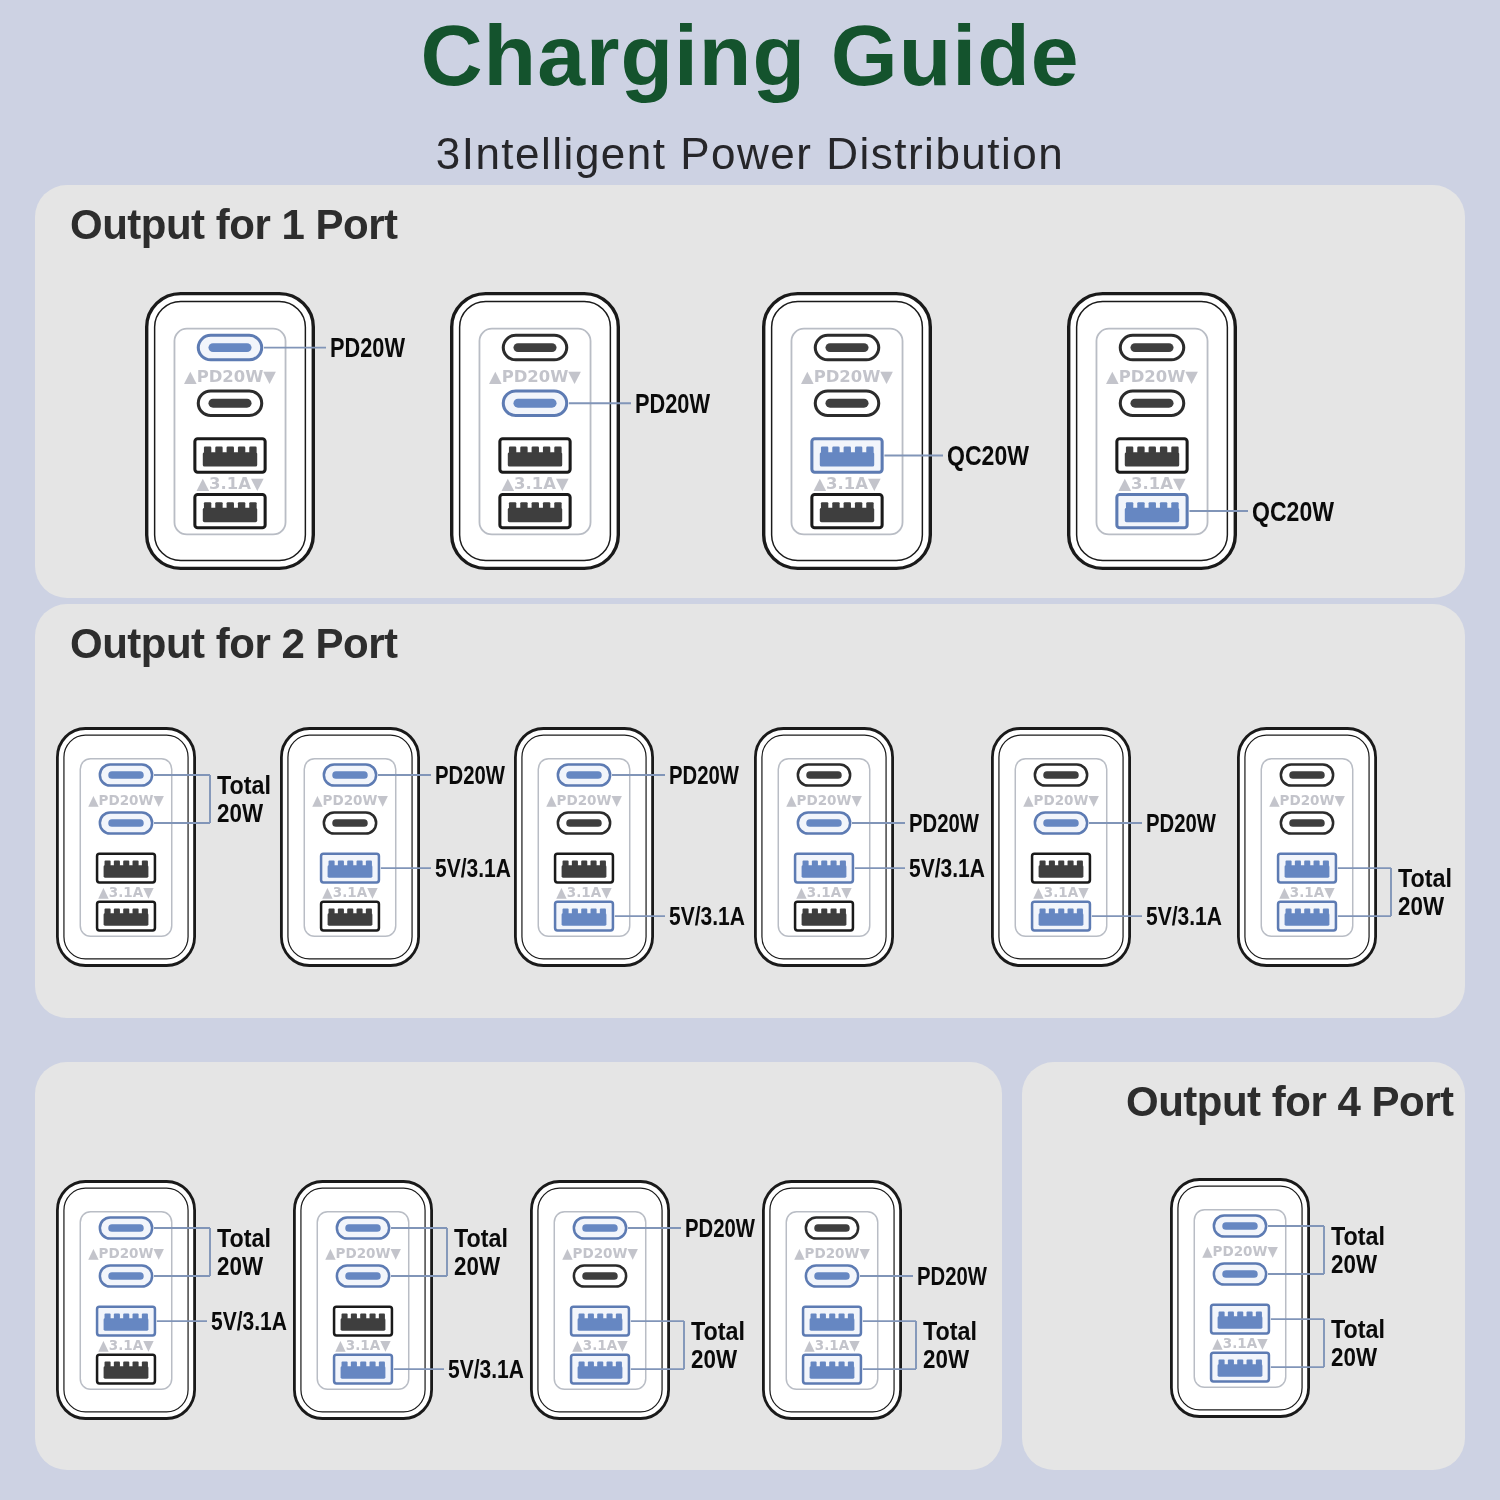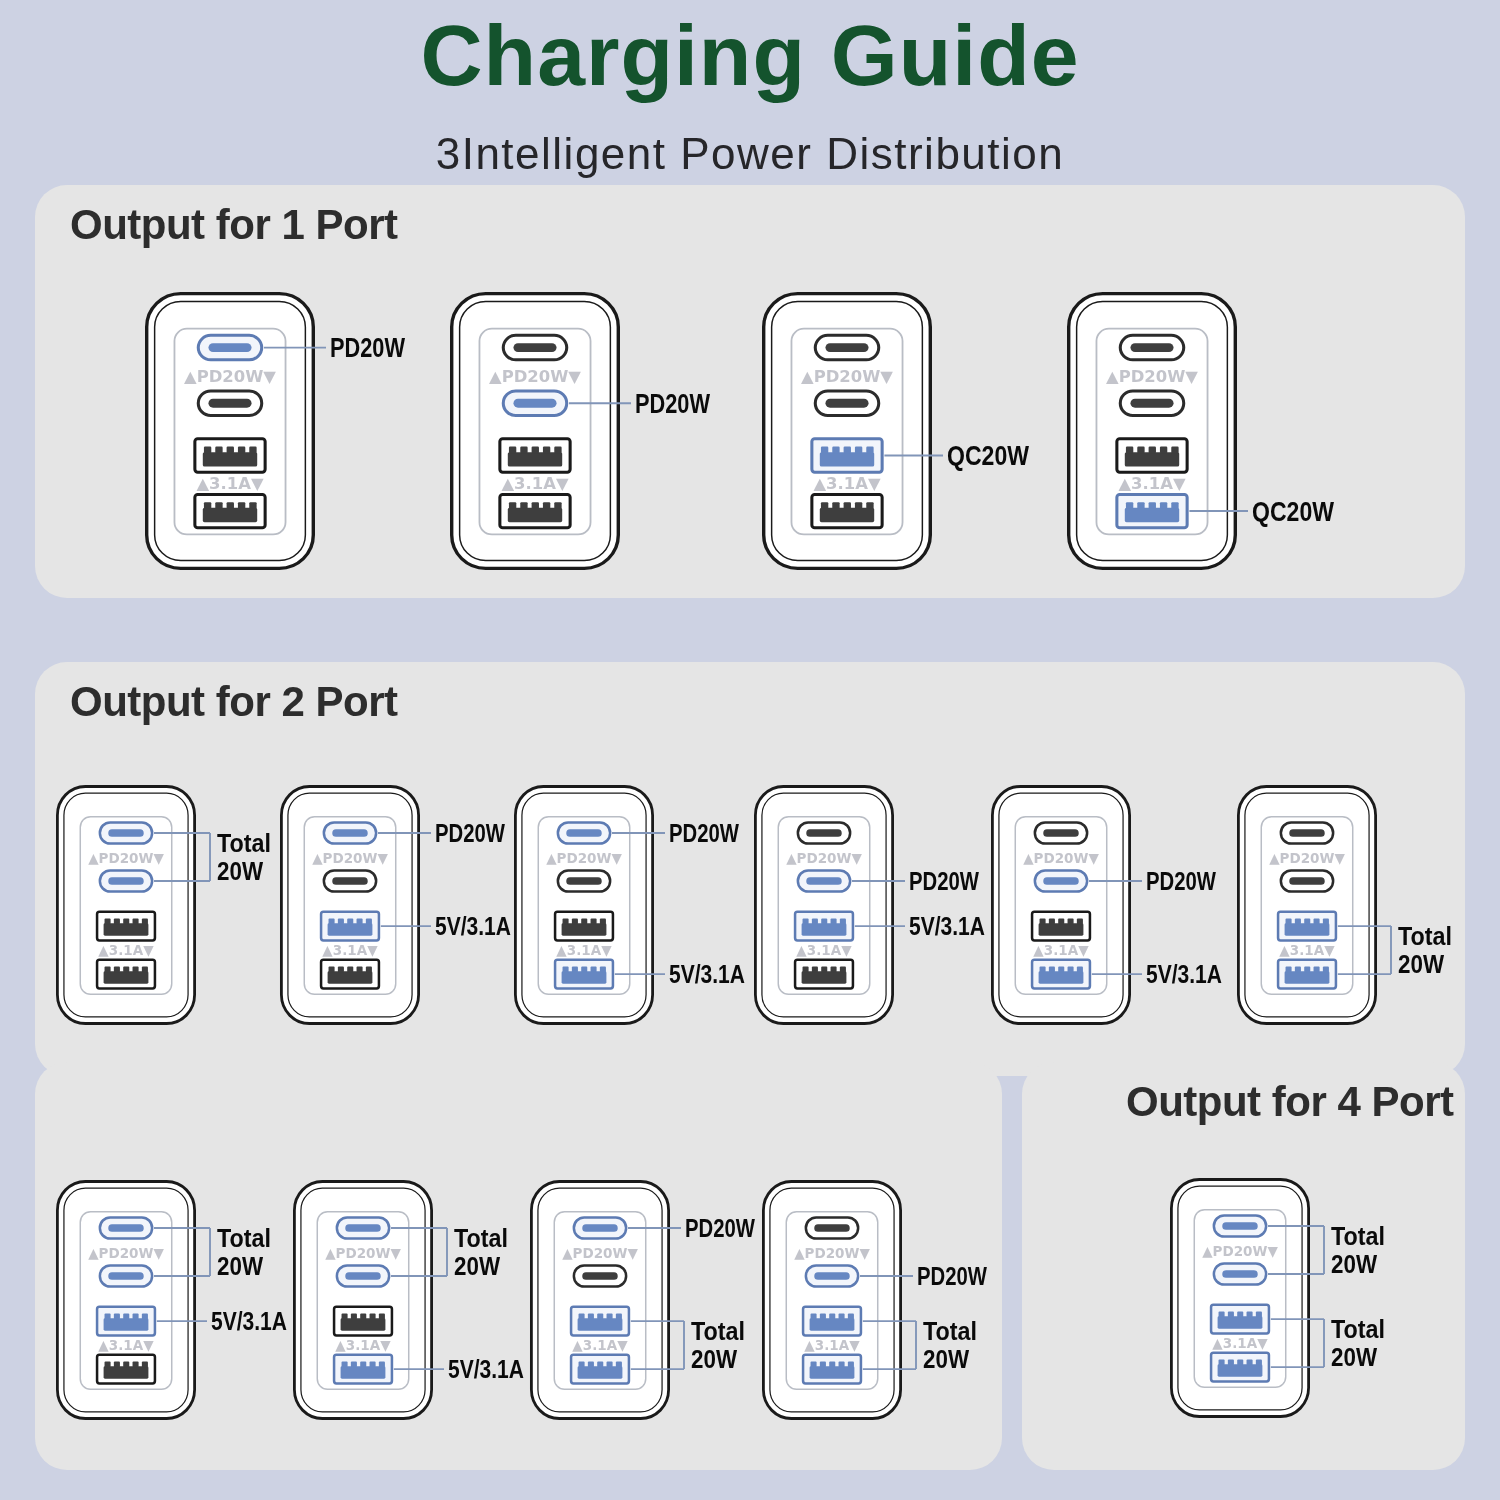--- a/index.html
+++ b/index.html
@@ -173,21 +173,21 @@
       <text x="295" y="162.60000000000002" text-anchor="start" dominant-baseline="central" font-family="&quot;Liberation Sans&quot;, sans-serif" font-size="28" font-weight="700" fill="#0a0a0a" lengthAdjust="spacingAndGlyphs" textLength="75">PD20W</text>
       <line x1="534" y1="218.20000000000002" x2="596" y2="218.20000000000002" stroke="#8195b8" stroke-width="1.9"></line>
       <text x="600" y="218.20000000000002" text-anchor="start" dominant-baseline="central" font-family="&quot;Liberation Sans&quot;, sans-serif" font-size="28" font-weight="700" fill="#0a0a0a" lengthAdjust="spacingAndGlyphs" textLength="75">PD20W</text>
       <line x1="849.4" y1="270.46400000000006" x2="908" y2="270.46400000000006" stroke="#8195b8" stroke-width="1.9"></line>
       <text x="912" y="270.46400000000006" text-anchor="start" dominant-baseline="central" font-family="&quot;Liberation Sans&quot;, sans-serif" font-size="28" font-weight="700" fill="#0a0a0a" lengthAdjust="spacingAndGlyphs" textLength="82">QC20W</text>
       <line x1="1154.4" y1="326.064" x2="1213" y2="326.064" stroke="#8195b8" stroke-width="1.9"></line>
       <text x="1217" y="326.064" text-anchor="start" dominant-baseline="central" font-family="&quot;Liberation Sans&quot;, sans-serif" font-size="28" font-weight="700" fill="#0a0a0a" lengthAdjust="spacingAndGlyphs" textLength="82">QC20W</text>
     </svg>
   </section>
 
-<section class="panel" id="panel-1" style="left:35px; top:662px; width:1430px; height:414px;">
+<section class="panel" id="panel-1" style="left:35px; top:604px; width:1430px; height:414px;">
   <h2 class="panel-header">Output for 2 Port</h2>
 <svg width="1430" height="410" viewBox="0 0 1430 410" class="chargers-canvas">
       <g transform="translate(21,123) scale(0.9333333333333333,0.96)">
         <rect x="1.5" y="1.5" width="147" height="247" rx="30" ry="30" fill="#ffffff" stroke="#1a1a1a" stroke-width="3"></rect>
         <rect x="8.5" y="8.5" width="133" height="233" rx="23" ry="23" fill="none" stroke="#1a1a1a" stroke-width="1.3"></rect>
         <rect x="26" y="33" width="98" height="185" rx="11" ry="11" fill="none" stroke="#b9bdc5" stroke-width="1.6"></rect>
         <rect x="47" y="39" width="56" height="22" rx="11" ry="11" fill="#f2f5fb" stroke="#5d7bb3" stroke-width="2.7"></rect>
         <rect x="56" y="46" width="38" height="8" rx="4" ry="4" fill="#6687c2"></rect>
         <rect x="47" y="89" width="56" height="22" rx="11" ry="11" fill="#f2f5fb" stroke="#5d7bb3" stroke-width="2.7"></rect>
         <rect x="56" y="96" width="38" height="8" rx="4" ry="4" fill="#6687c2"></rect>

